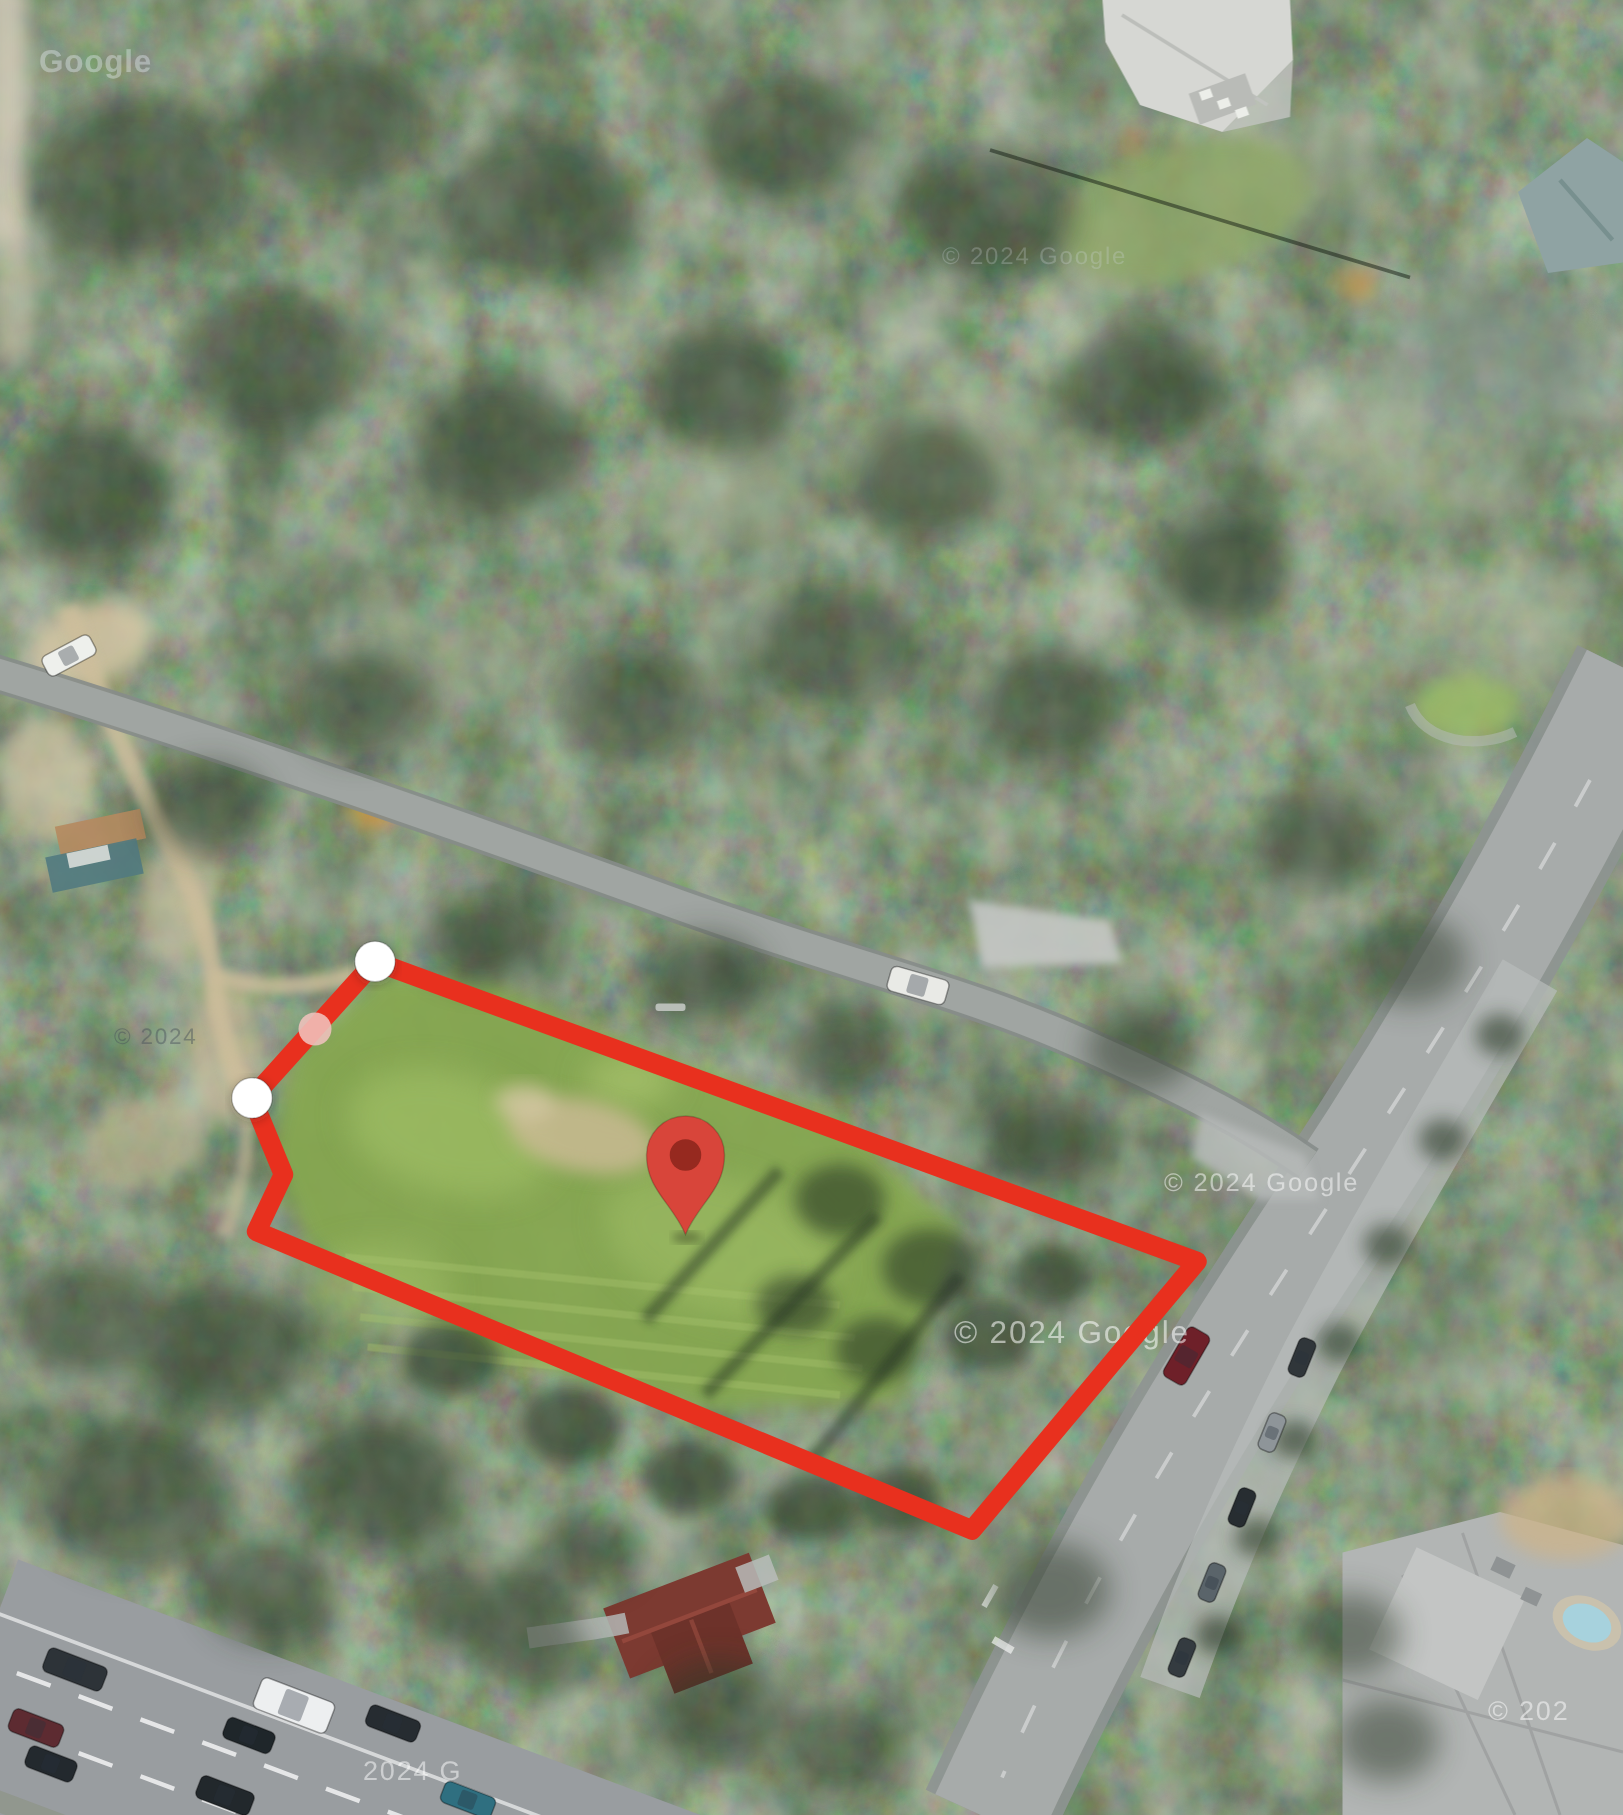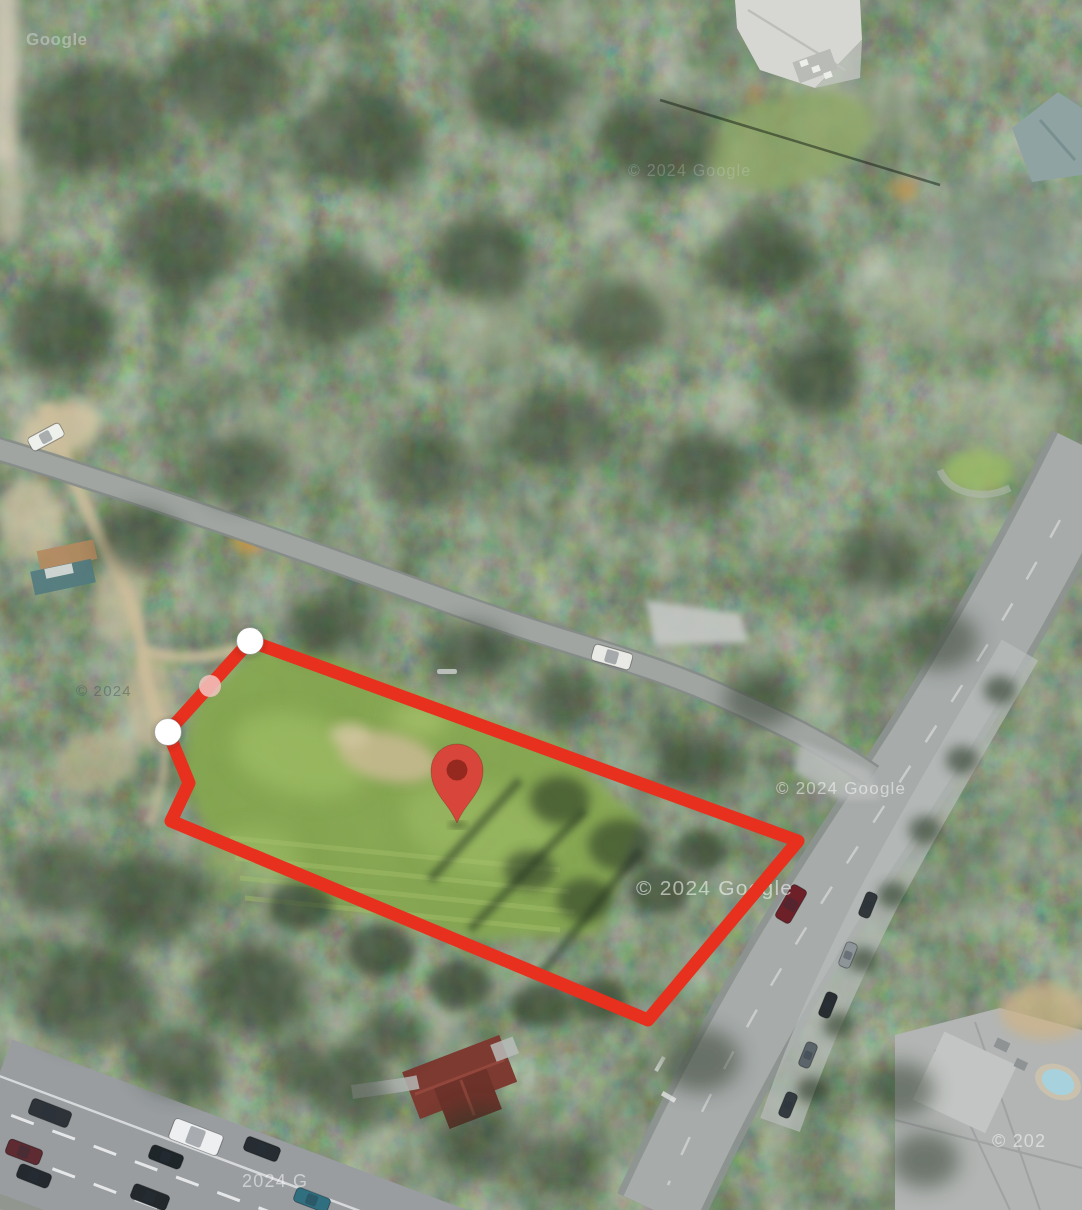--- a/index.html
+++ b/index.html
@@ -3,21 +3,21 @@
 <meta charset="utf-8">
 <style>
   html,body{margin:0;padding:0;background:#222;}
   .stage{
     position:relative;width:1082px;height:1210px;overflow:hidden;
     background:#46523b;font-family:"Liberation Sans",sans-serif;
   }
   .stage svg{position:absolute;left:0;top:0;display:block;}
   .maps-logo{
     position:absolute;left:26px;top:30px;
-    font-size:17px;font-weight:bold;letter-spacing:.5px;
+    font-size:21px;font-weight:bold;letter-spacing:.5px;
     color:rgba(228,234,240,0.40);pointer-events:none;user-select:none;
   }
 </style>
 </head>
 <body>
 
 <div class="stage">
 <svg id="scene" width="1082" height="1210" viewBox="0 0 1082 1210" style="font-family:&quot;Liberation Sans&quot;,sans-serif;">
   <defs>
     <filter id="texCanopy" x="-2%" y="-2%" width="104%" height="104%">

